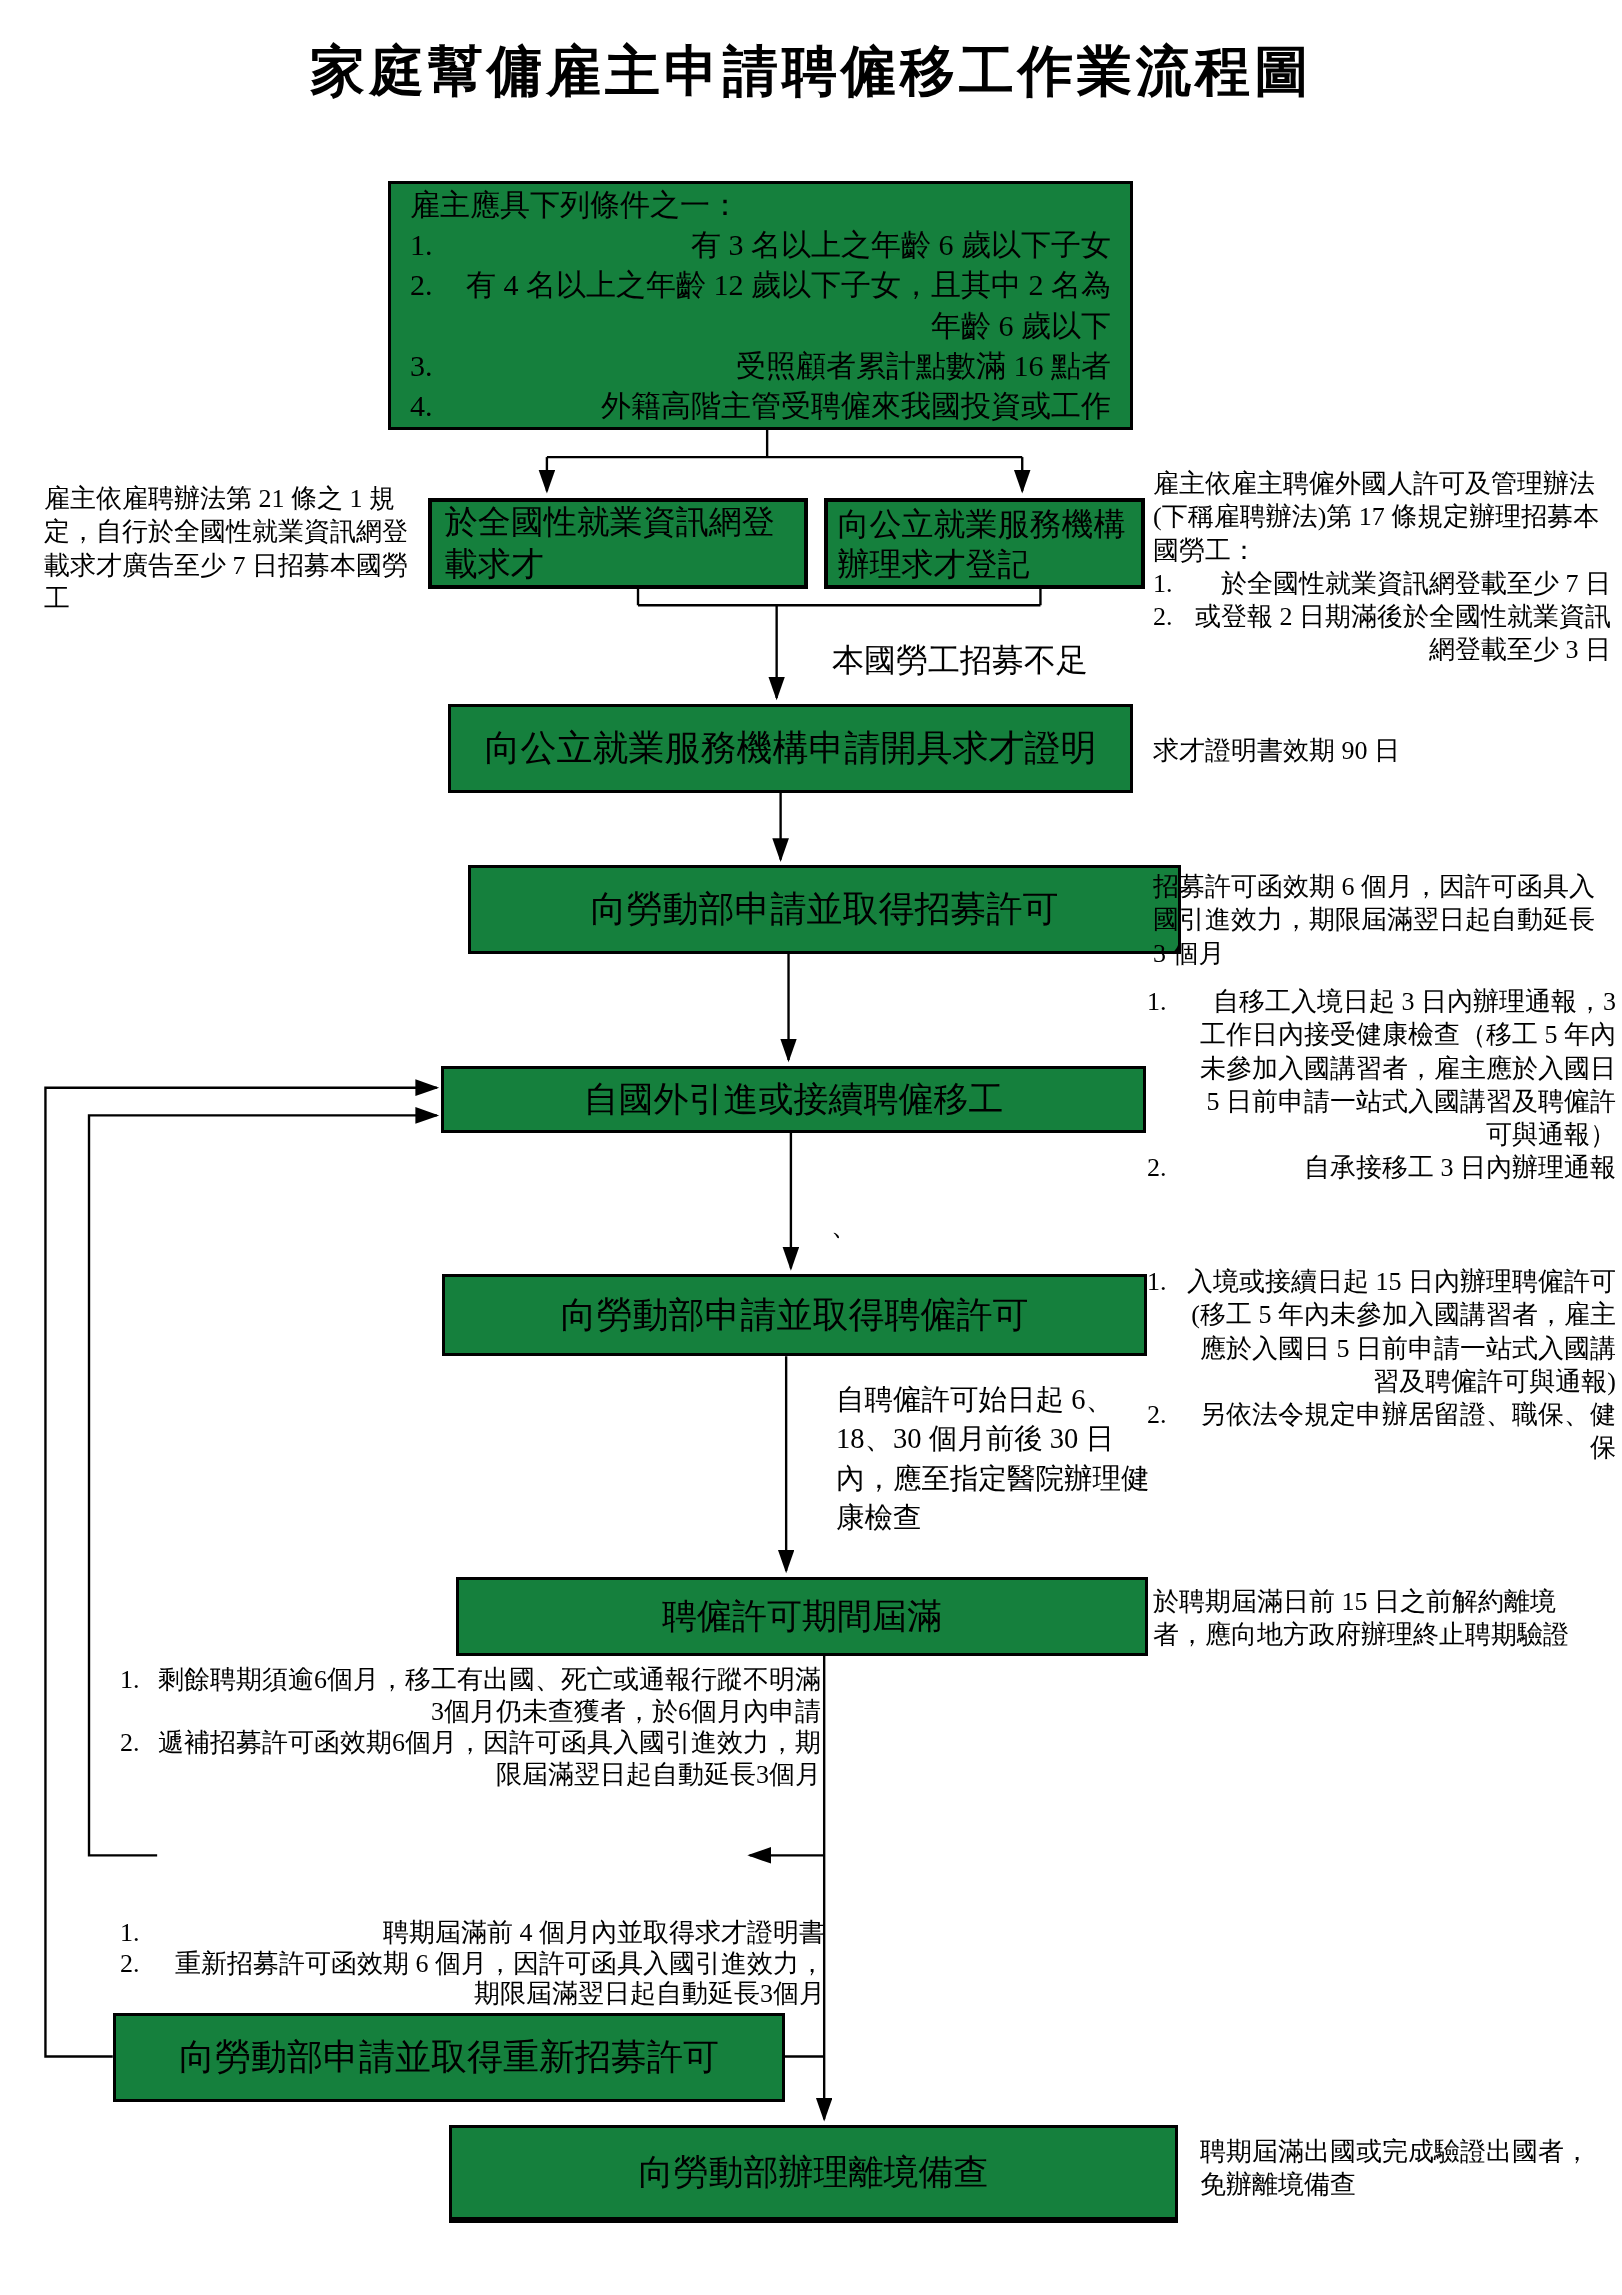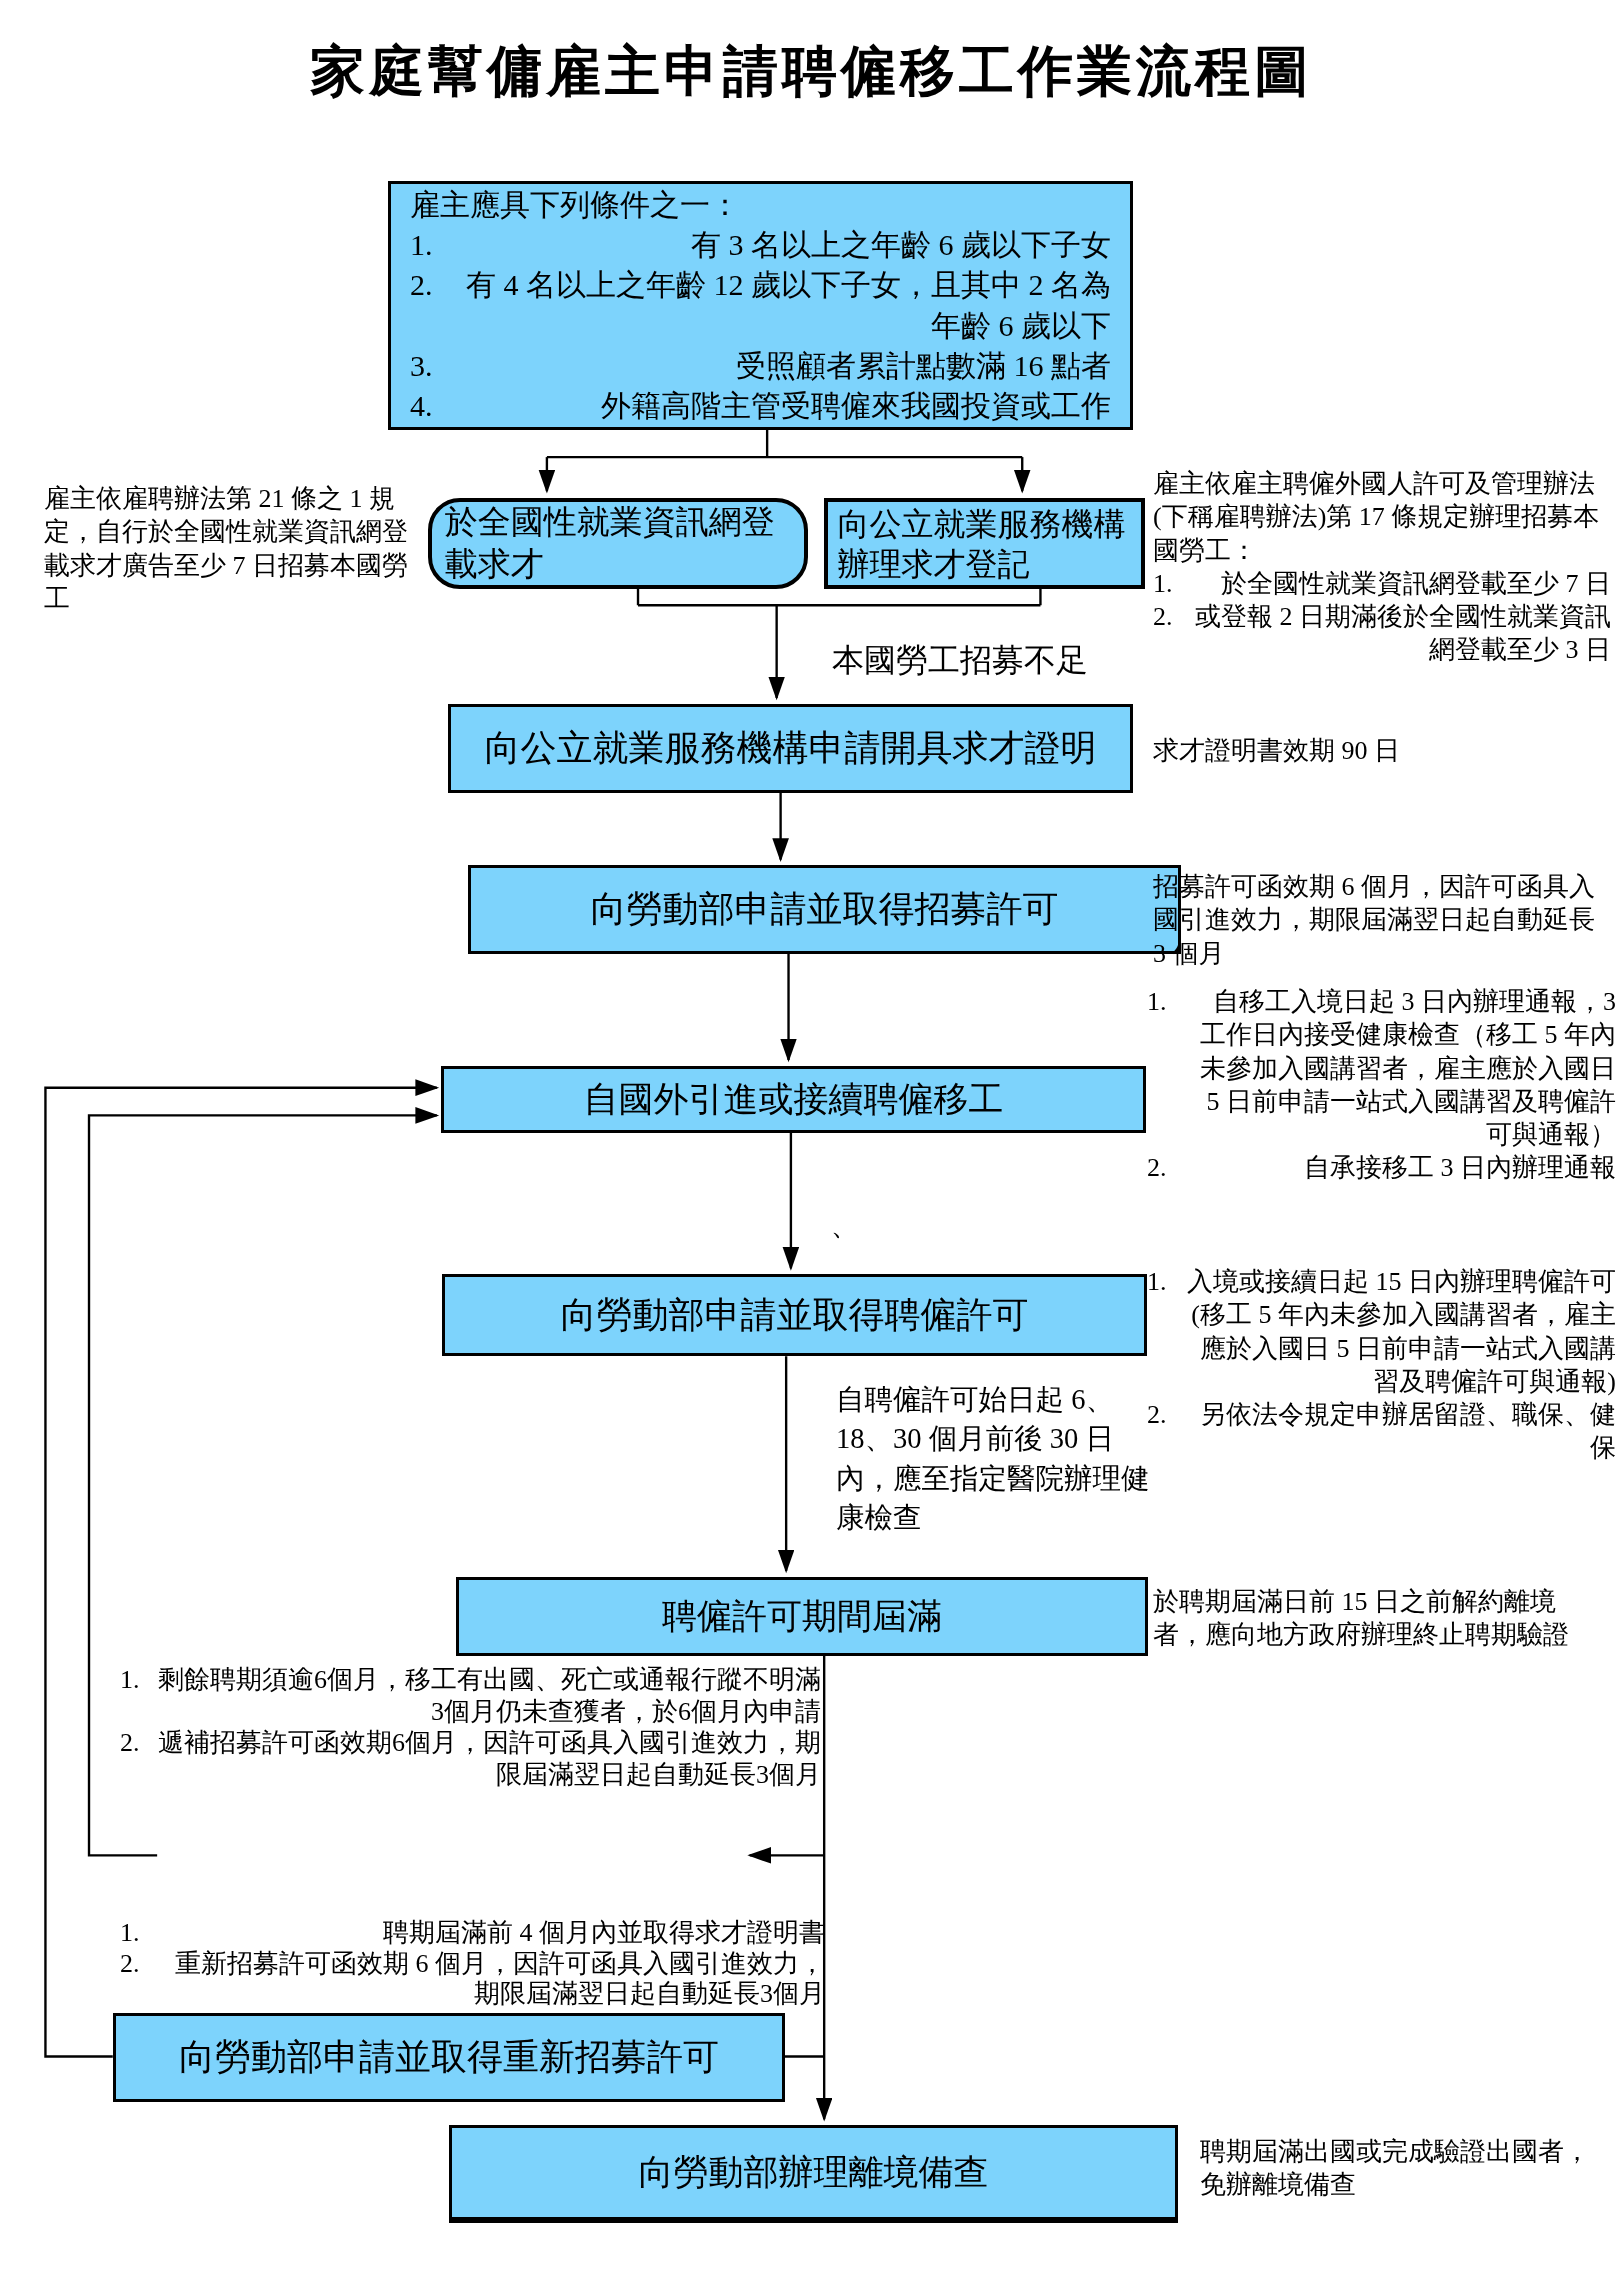--- a/index.html
+++ b/index.html
@@ -1,21 +1,21 @@
 <!DOCTYPE html>
 <html style="font-size:12.7px"><head>
 <meta charset="utf-8">
 <style>
   html,body{margin:0;padding:0;background:#fff;}
   #page{position:relative;width:1623px;height:2295px;background:#fff;overflow:hidden;
         font-family:"Liberation Serif","DejaVu Serif",serif;color:#000;}
   #connectors{position:absolute;left:0;top:0;width:1623px;height:2295px;}
   .title{position:absolute;left:0;right:0;top:35px;text-align:center;
          font-size:55px;font-weight:700;letter-spacing:4px;}
-  .box{position:absolute;border:3.2px solid #000;background:#7dd3fc;box-sizing:border-box;
+  .box{position:absolute;border:3.2px solid #000;background:#15803d;box-sizing:border-box;
        display:flex;align-items:center;justify-content:center;text-align:center;
        line-height:1.25;}
   .box.left{justify-content:flex-start;text-align:left;}
   .note{position:absolute;font-size:26px;line-height:1.28;}
   .lbl{position:absolute;margin-left:16px;}
   .item{display:flex;align-items:flex-start;}
   .item .n{flex:0 0 1.35em;}
   .item .t{flex:1;text-align:right;}
   .cond{font-size:30px;line-height:1.34;}
   .cond .item .n{flex:0 0 1.15em;}
@@ -67,21 +67,21 @@
         <span class="n">3.</span>
         <span class="t">受照顧者累計點數滿 16 點者</span>
       </div>
       <div class="item">
         <span class="n">4.</span>
         <span class="t">外籍高階主管受聘僱來我國投資或工作</span>
       </div>
     </div>
   </div>
 
-  <div class="box left" style="left:428px;top:498px;width:380px;height:91px;border-width:4px;padding:4.8px 12.7px;font-size:33px;border-radius:32px;">於全國性就業資訊網登載求才</div>
+  <div class="box left" style="left:428px;top:498px;width:380px;height:91px;border-width:4px;padding:4.8px 12.7px;font-size:33px;">於全國性就業資訊網登載求才</div>
   <div class="box left" style="left:824px;top:498px;width:321px;height:91px;border-width:4px;padding:4.8px 9.5px;font-size:32px;">向公立就業服務機構辦理求才登記</div>
 
   <div class="box" style="left:448px;top:704px;width:685px;height:89px;font-size:36px;">向公立就業服務機構申請開具求才證明</div>
   <div class="box" style="left:436px;top:865px;width:713px;height:89px;font-size:36px;margin-left:32px;">向勞動部申請並取得招募許可</div>
   <div class="box" style="left:441px;top:1066px;width:705px;height:67px;font-size:35px;">自國外引進或接續聘僱移工</div>
   <div class="box" style="left:442px;top:1274px;width:705px;height:82px;font-size:36px;">向勞動部申請並取得聘僱許可</div>
   <div class="box" style="left:456px;top:1577px;width:692px;height:79px;font-size:35px;">聘僱許可期間屆滿</div>
   <div class="box" style="left:113px;top:2013px;width:672px;height:89px;font-size:36px;">向勞動部申請並取得重新招募許可</div>
   <div class="box" style="left:449px;top:2125px;width:729px;height:98px;border-bottom-width:6.3px;font-size:35px;">向勞動部辦理離境備查</div>
 

